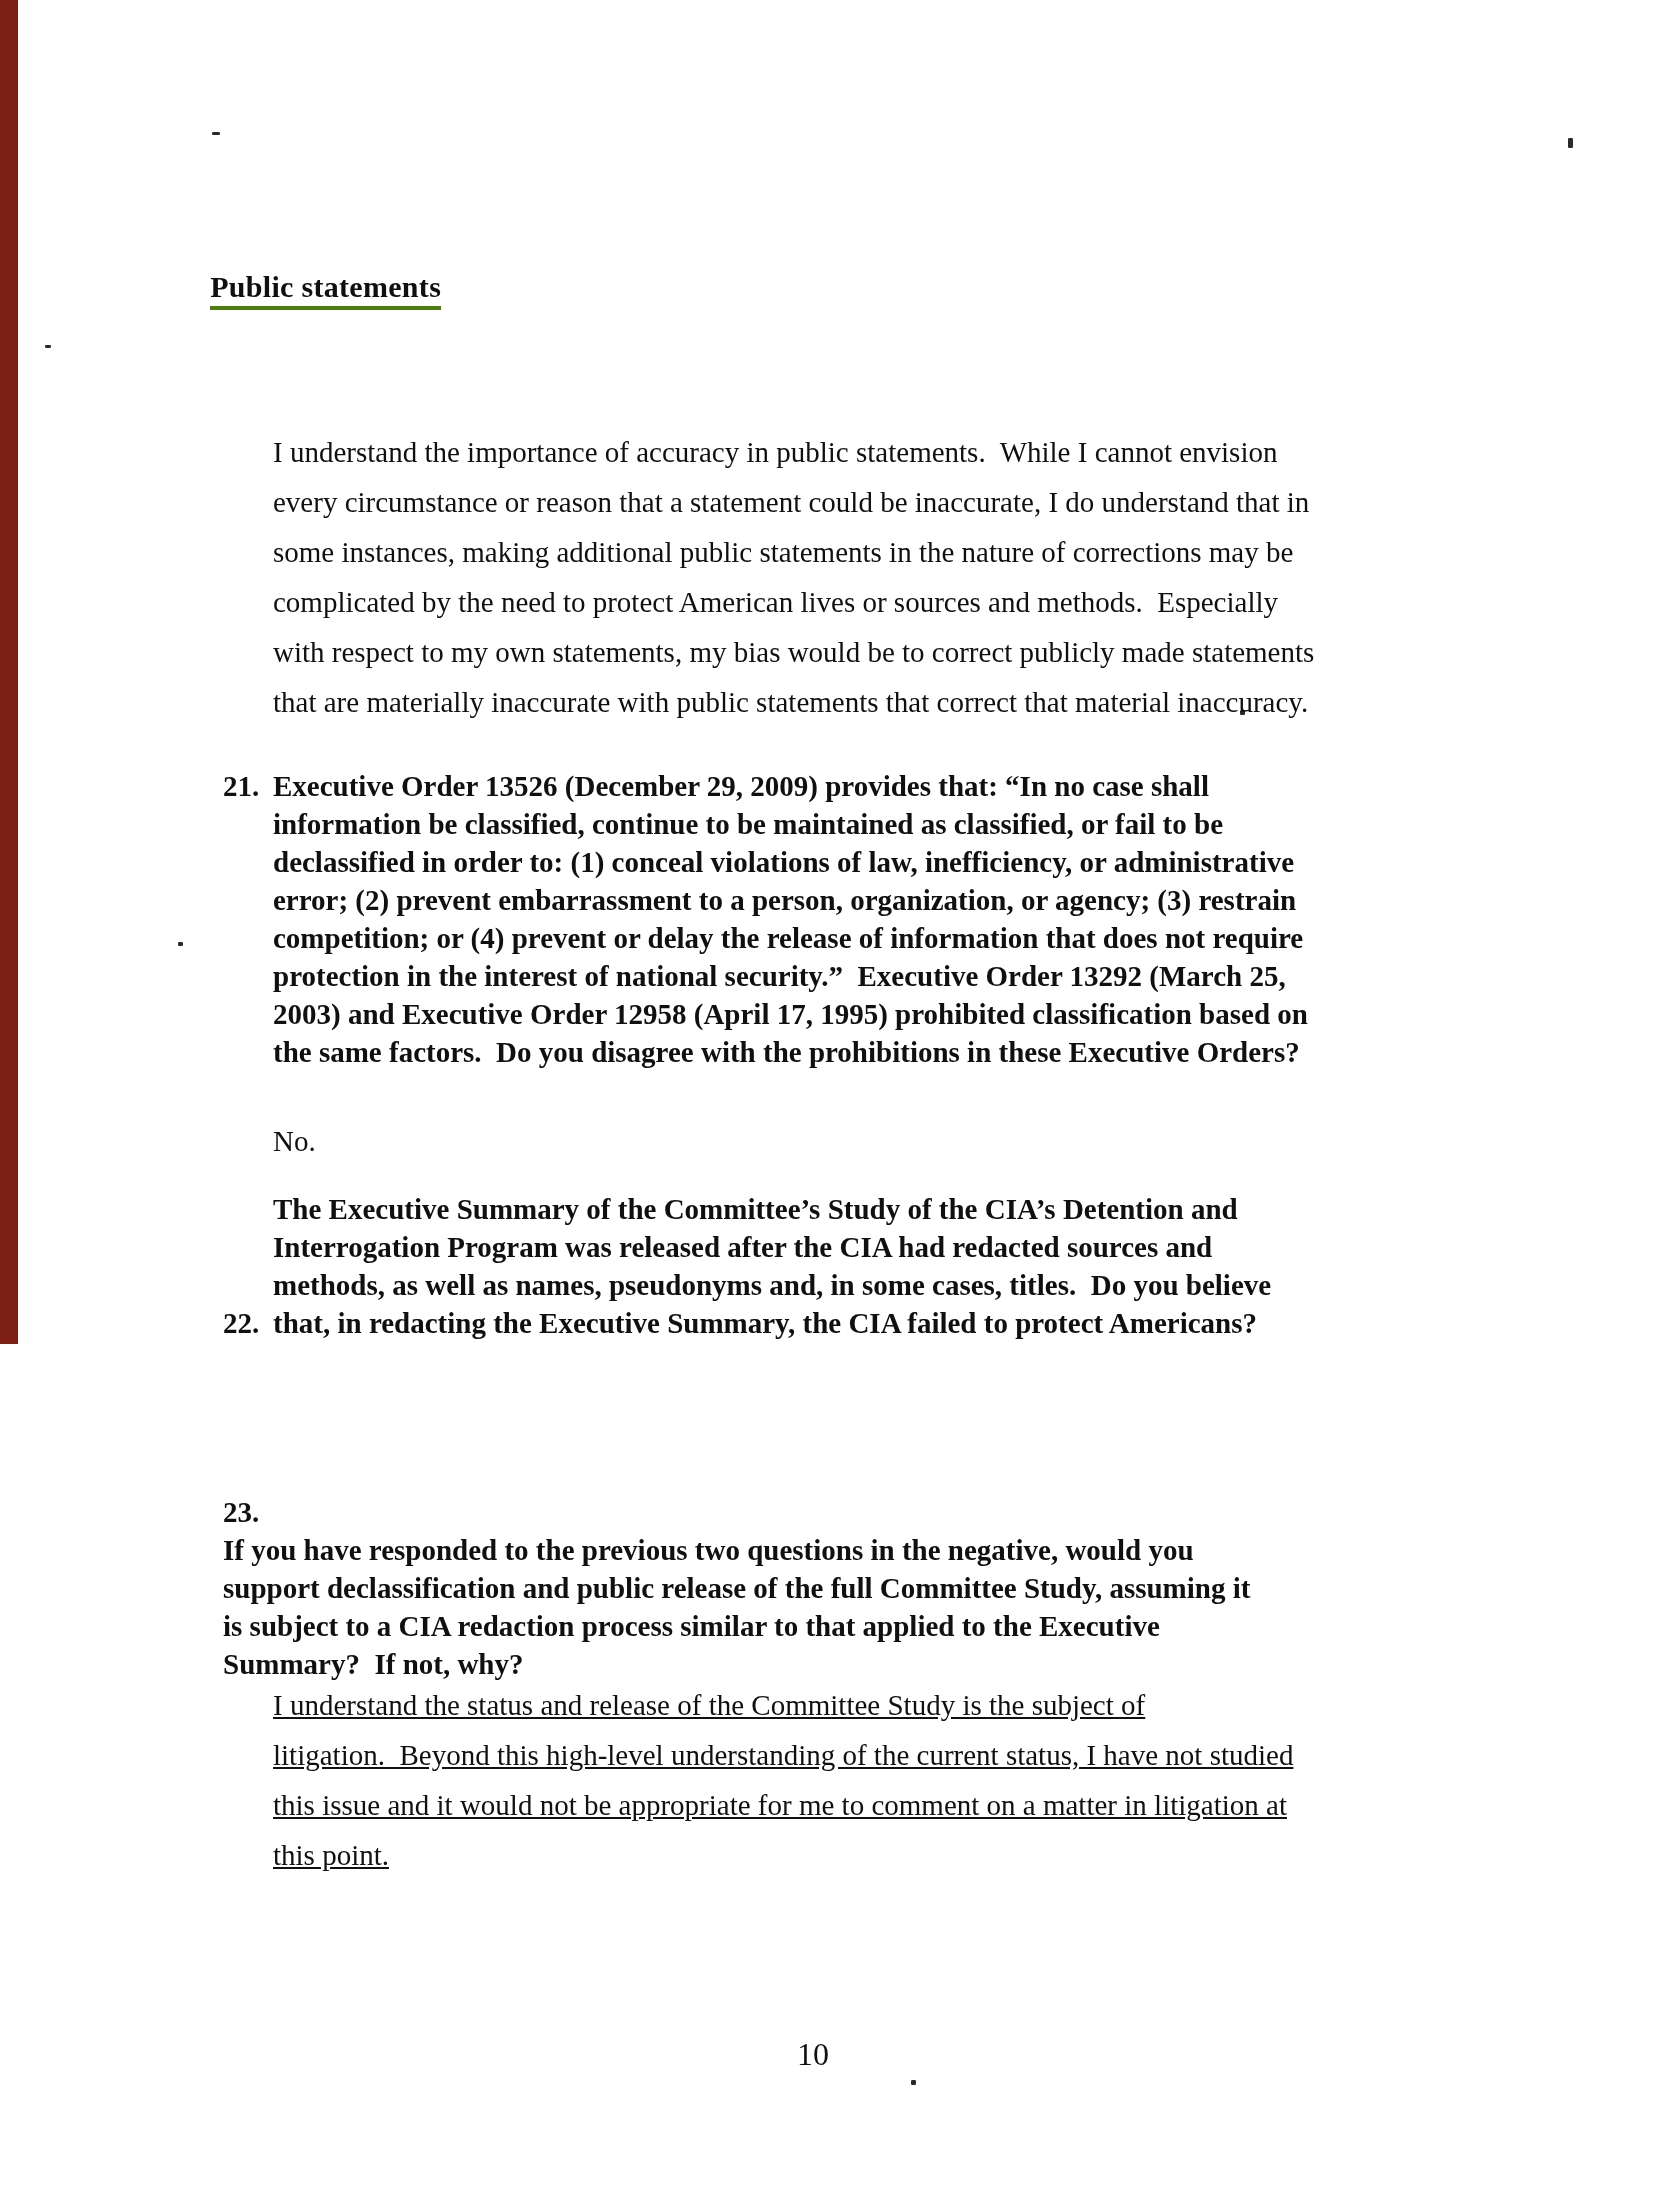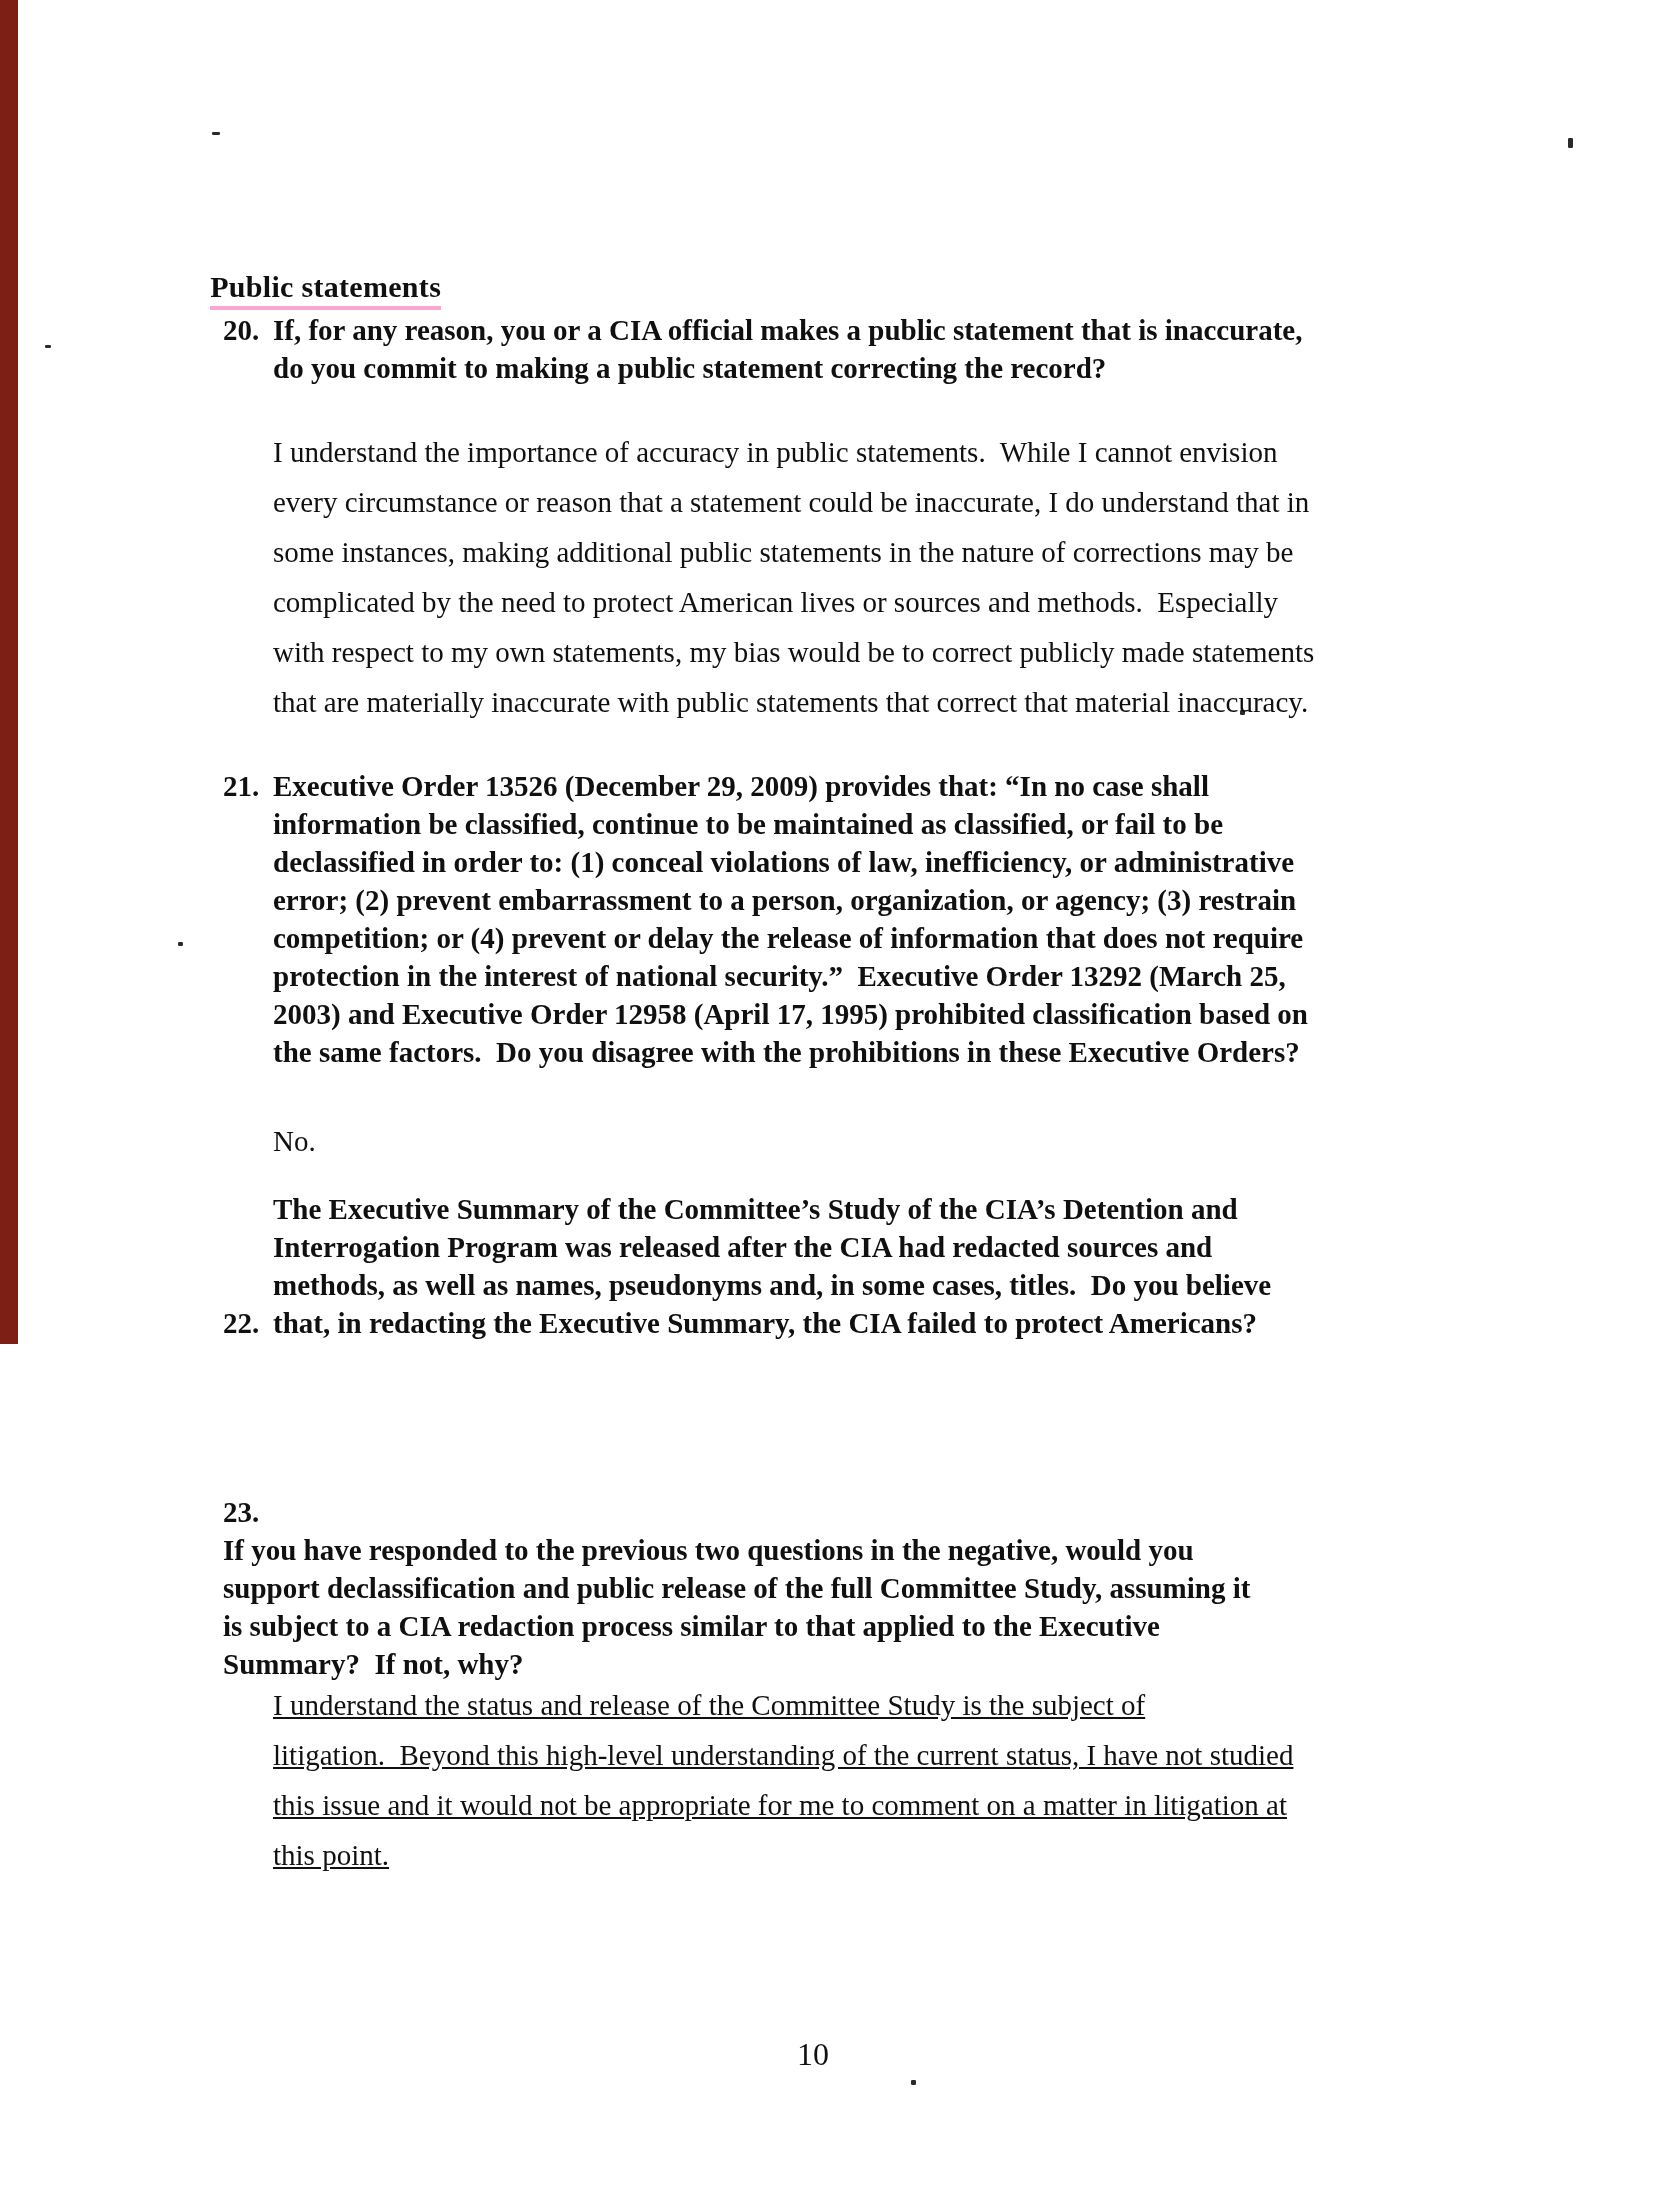--- a/index.html
+++ b/index.html
@@ -32,21 +32,21 @@
   .heading {
     position: absolute;
     font-size: 30px;
     font-weight: bold;
     line-height: 33px;
     letter-spacing: 0.3px;
     white-space: pre;
   }
   .heading > span {
     display: inline-block;
-    border-bottom: 4px solid #f9a8d4;
+    border-bottom: 4px solid #4d7c0f;
     padding-bottom: 3.3px;
   }
   .question {
     position: absolute;
     left: 223px;
     display: flex;
     align-items: flex-start;
     font-weight: bold;
     font-size: 29px;
     line-height: 38px;
@@ -93,25 +93,20 @@
   <div class="speck" style="left:1568px; top:138px; width:4.6px; height:10px;"></div>
   <div class="speck" style="left:45px; top:345px; width:6px; height:3.3px;"></div>
   <div class="speck" style="left:1240px; top:710px; width:5.3px; height:5.3px;"></div>
   <div class="speck" style="left:178px; top:942px; width:5.3px; height:4px;"></div>
   <div class="speck" style="left:911px; top:2080px; width:5.3px; height:5.3px;"></div>
 
   <div class="heading" style="left:179px; top:237px;">
     <span>Public statements</span>
   </div>
 
-  <div class="question" style="top:311px;">
-    <div class="q-num">20.</div>
-    <div class="q-text">If, for any reason, you or a CIA official makes a public statement that is inaccurate,
-do you commit to making a public statement correcting the record?</div>
-  </div>
 
   <div class="answer" style="top:427px;">I understand the importance of accuracy in public statements.  While I cannot envision
 every circumstance or reason that a statement could be inaccurate, I do understand that in
 some instances, making additional public statements in the nature of corrections may be
 complicated by the need to protect American lives or sources and methods.  Especially
 with respect to my own statements, my bias would be to correct publicly made statements
 that are materially inaccurate with public statements that correct that material inaccuracy.</div>
 
 
   <div class="question" style="top:767px;justify-content:flex-end;">

